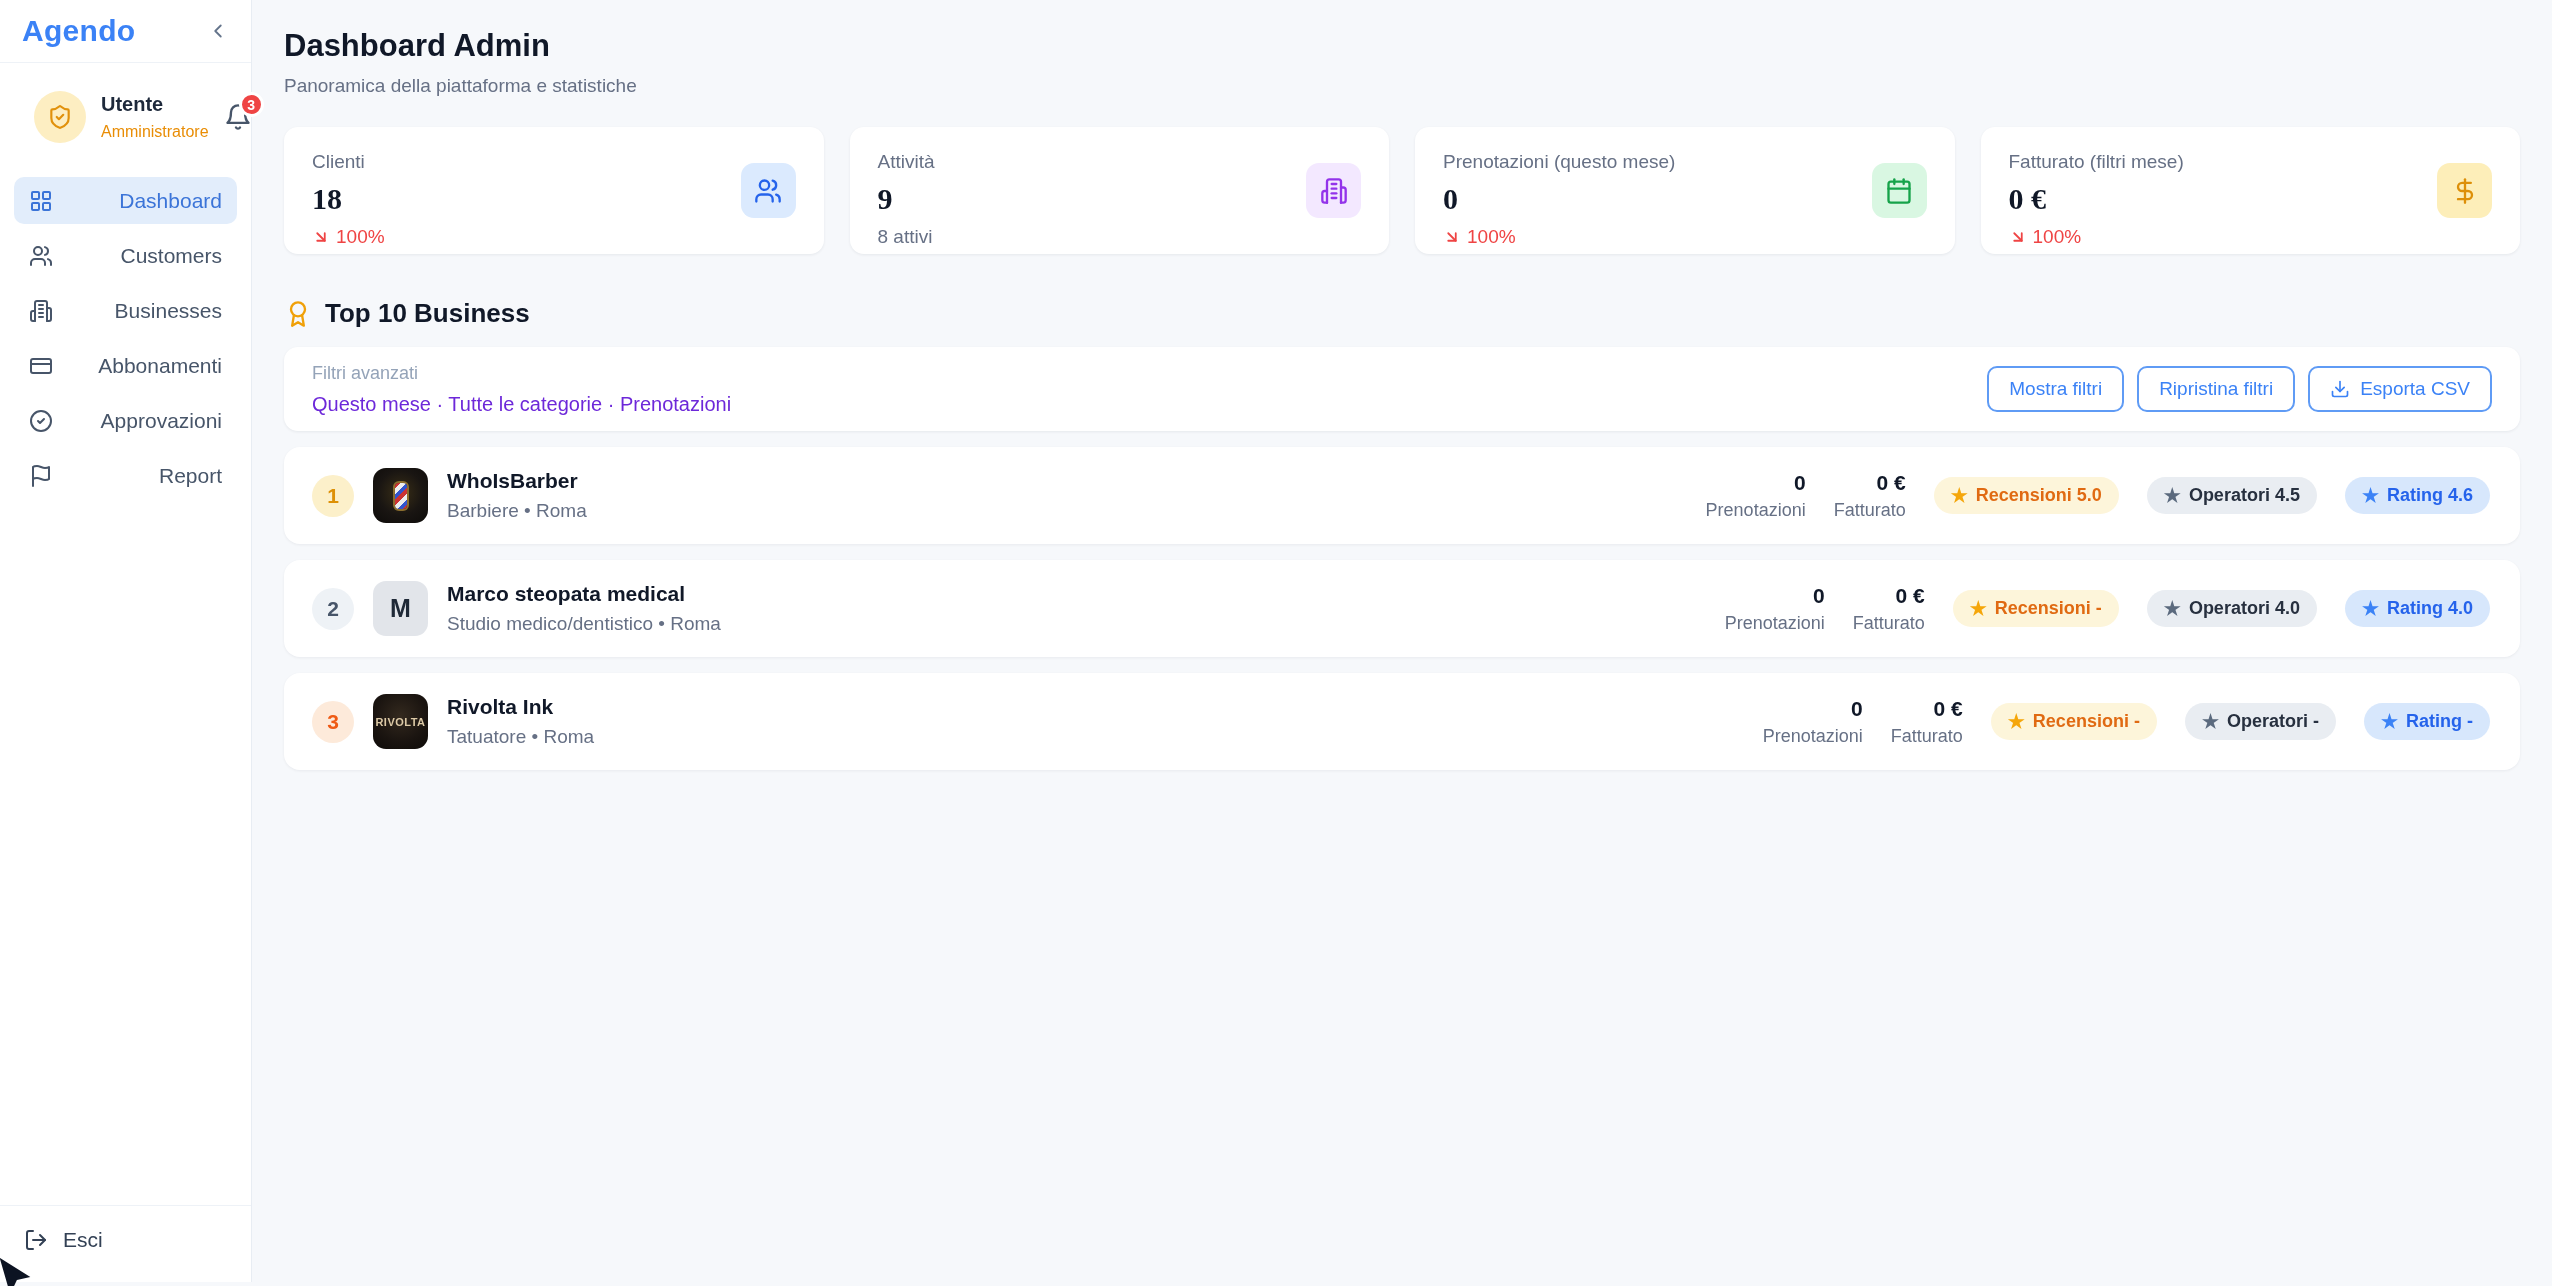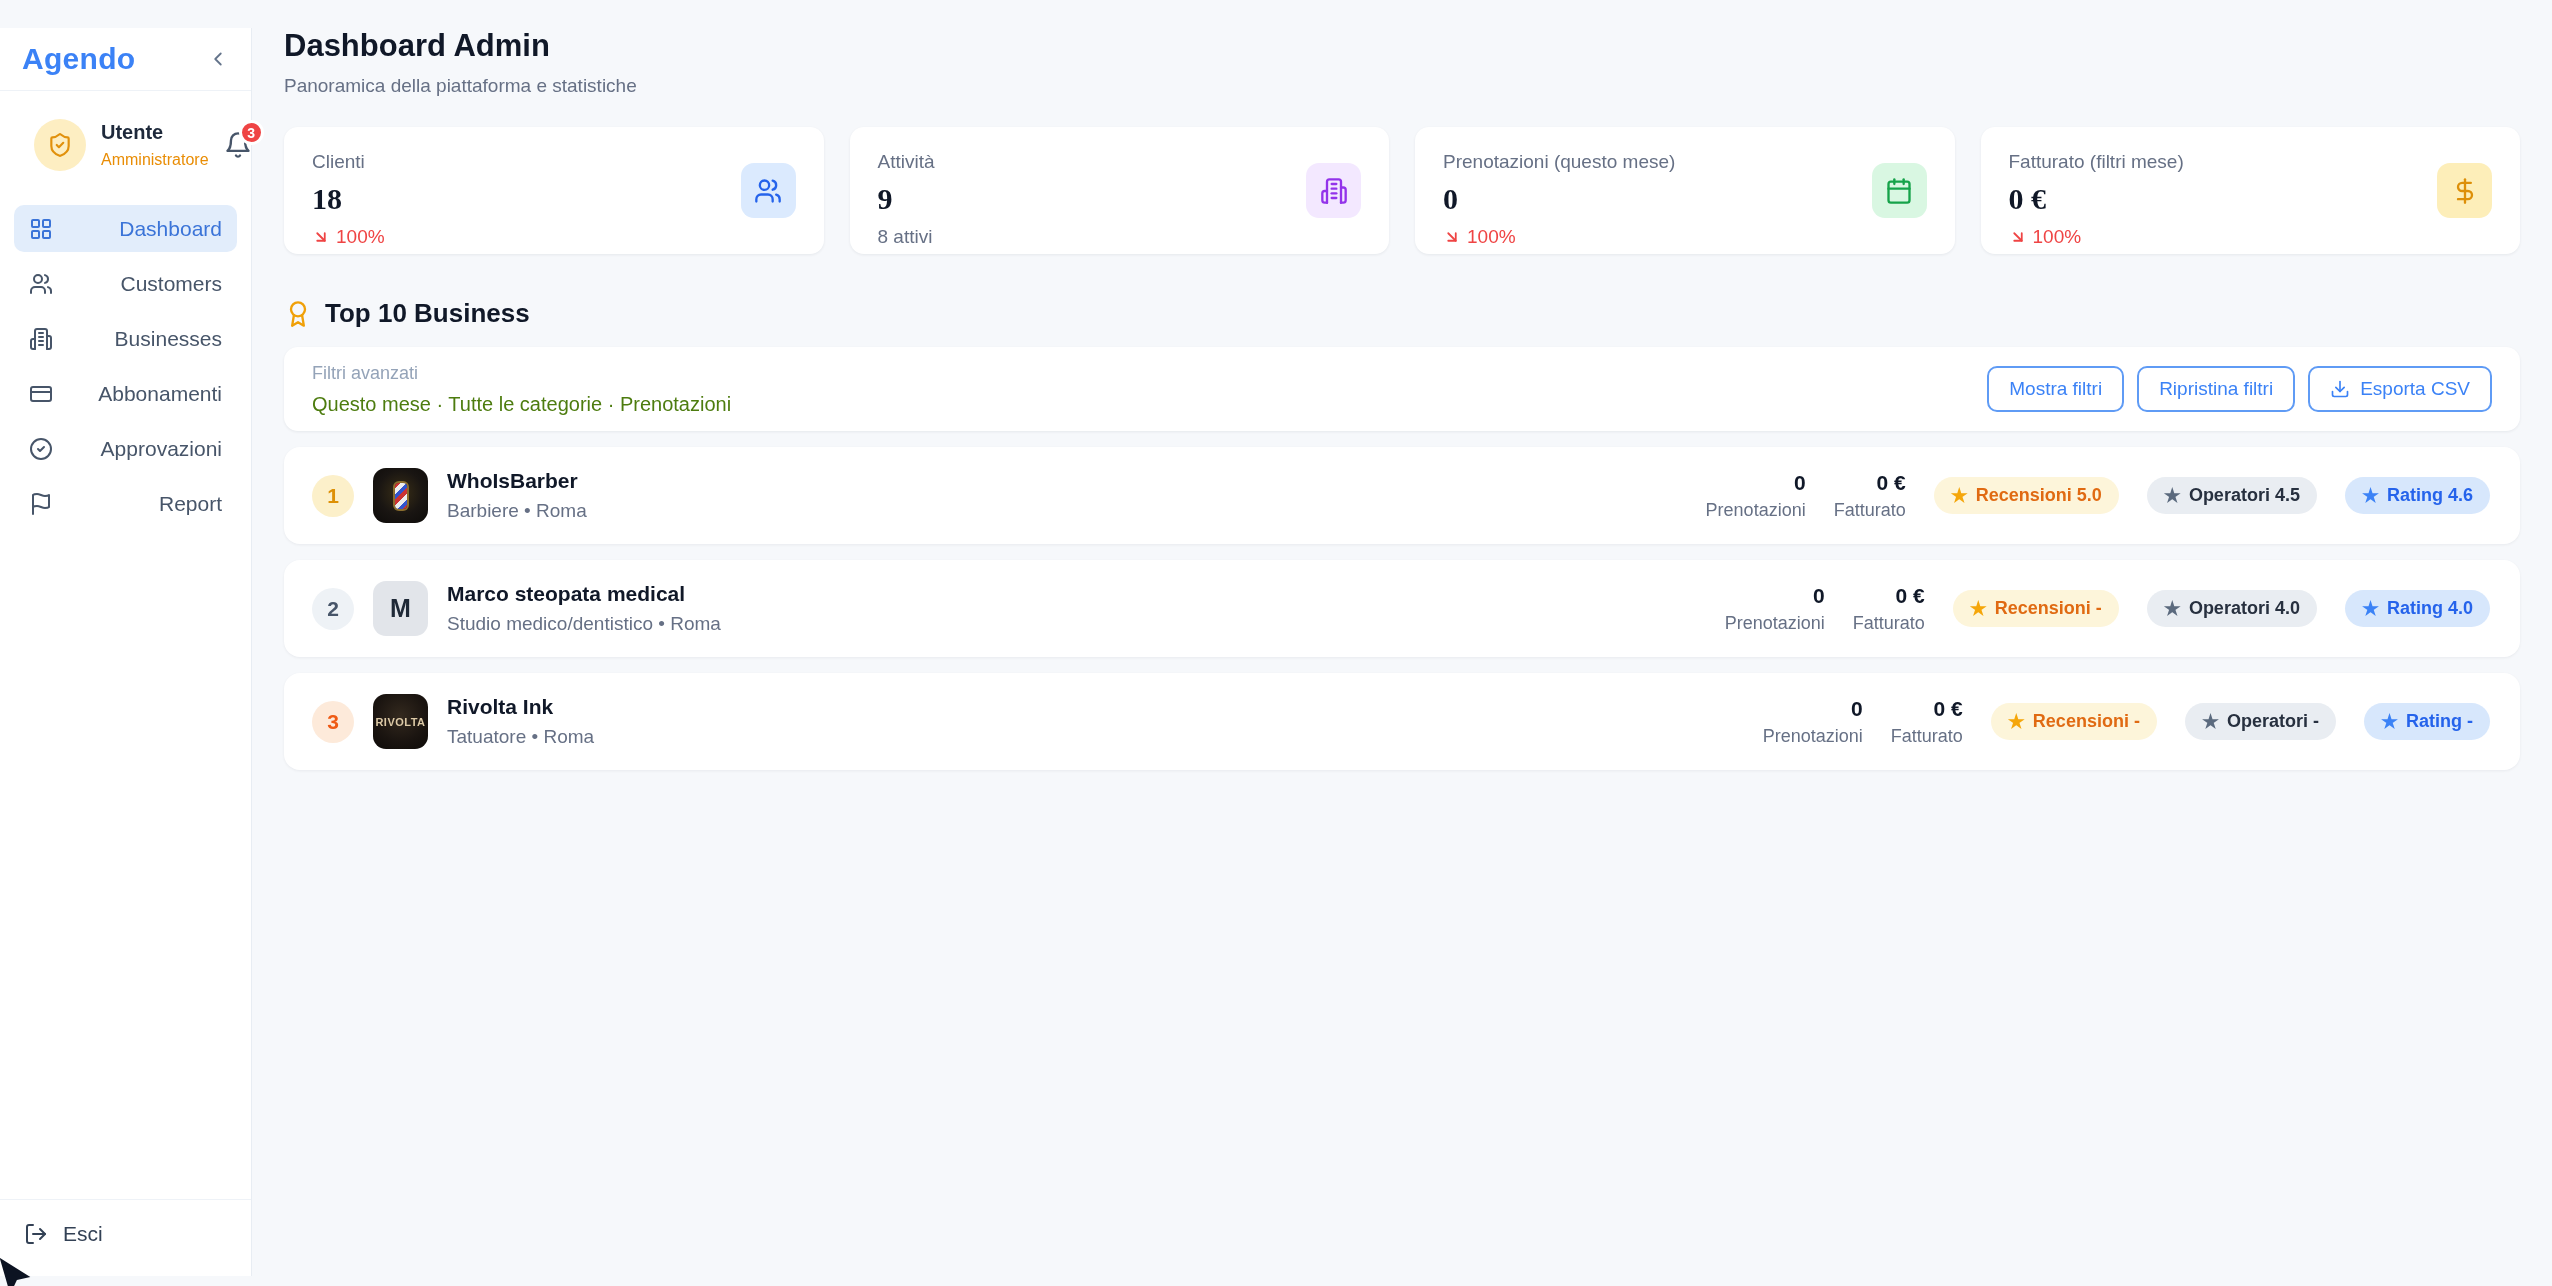--- a/index.html
+++ b/index.html
@@ -8,23 +8,23 @@
     font-family:"Liberation Sans", sans-serif;
     background:#f6f8fb;
     color:#0f172a;
     overflow:hidden;
     position:relative;
   }
   svg { display:block; }
 
   
   .sidebar {
-    position:absolute; left:0; top:0; bottom:10px; width:252px;
+    position:absolute; left:0; top:0; bottom:4px; width:252px;
     background:#ffffff; border-right:1px solid #e8edf3;
-    display:flex; flex-direction:column;margin-top:28px;
+    display:flex; flex-direction:column;
   }
   .brand-row {
     height:63px; display:flex; align-items:center; justify-content:space-between;
     padding:0 22px; border-bottom:1px solid #eef2f7;
   }
   .brand { font-size:30px; font-weight:bold; color:#3b82f6; letter-spacing:.3px; }
   .collapse-btn { color:#64748b; cursor:pointer; display:flex; align-items:center; }
 
   .user-row { display:flex; align-items:center; gap:15px; padding:28px 20px 26px 34px; }
   .avatar {
@@ -74,21 +74,21 @@
   .section-head { display:flex; align-items:center; gap:13px; margin-top:44px; }
   .award-icon { color:#f0a008; }
   .section-title { font-size:26px; font-weight:bold; color:#101828; }
 
   .filter-card {
     margin-top:18px; background:#fff; border-radius:14px; padding:20px 28px;
     display:flex; align-items:center; justify-content:space-between;
     box-shadow:0 1px 3px rgba(16,24,40,.07); height:84px;
   }
   .filter-label { font-size:18px; color:#94a3b8; }
-  .filter-summary { font-size:20px; color:#4d7c0f; margin-top:9px; }
+  .filter-summary { font-size:20px; color:#6d28d9; margin-top:9px; }
   .btn-row { display:flex; gap:13px; }
   .btn {
     border:2px solid #5f9bf5; color:#3b82f6; border-radius:10px; background:#fff;
     padding:0 20px; height:46px; font-size:19px; font-weight:500;
     display:flex; align-items:center; gap:10px; cursor:pointer;
     font-family:"Liberation Sans", sans-serif;
   }
 
   .biz-card {
     margin-top:16px; background:#fff; border-radius:16px; height:97px;

